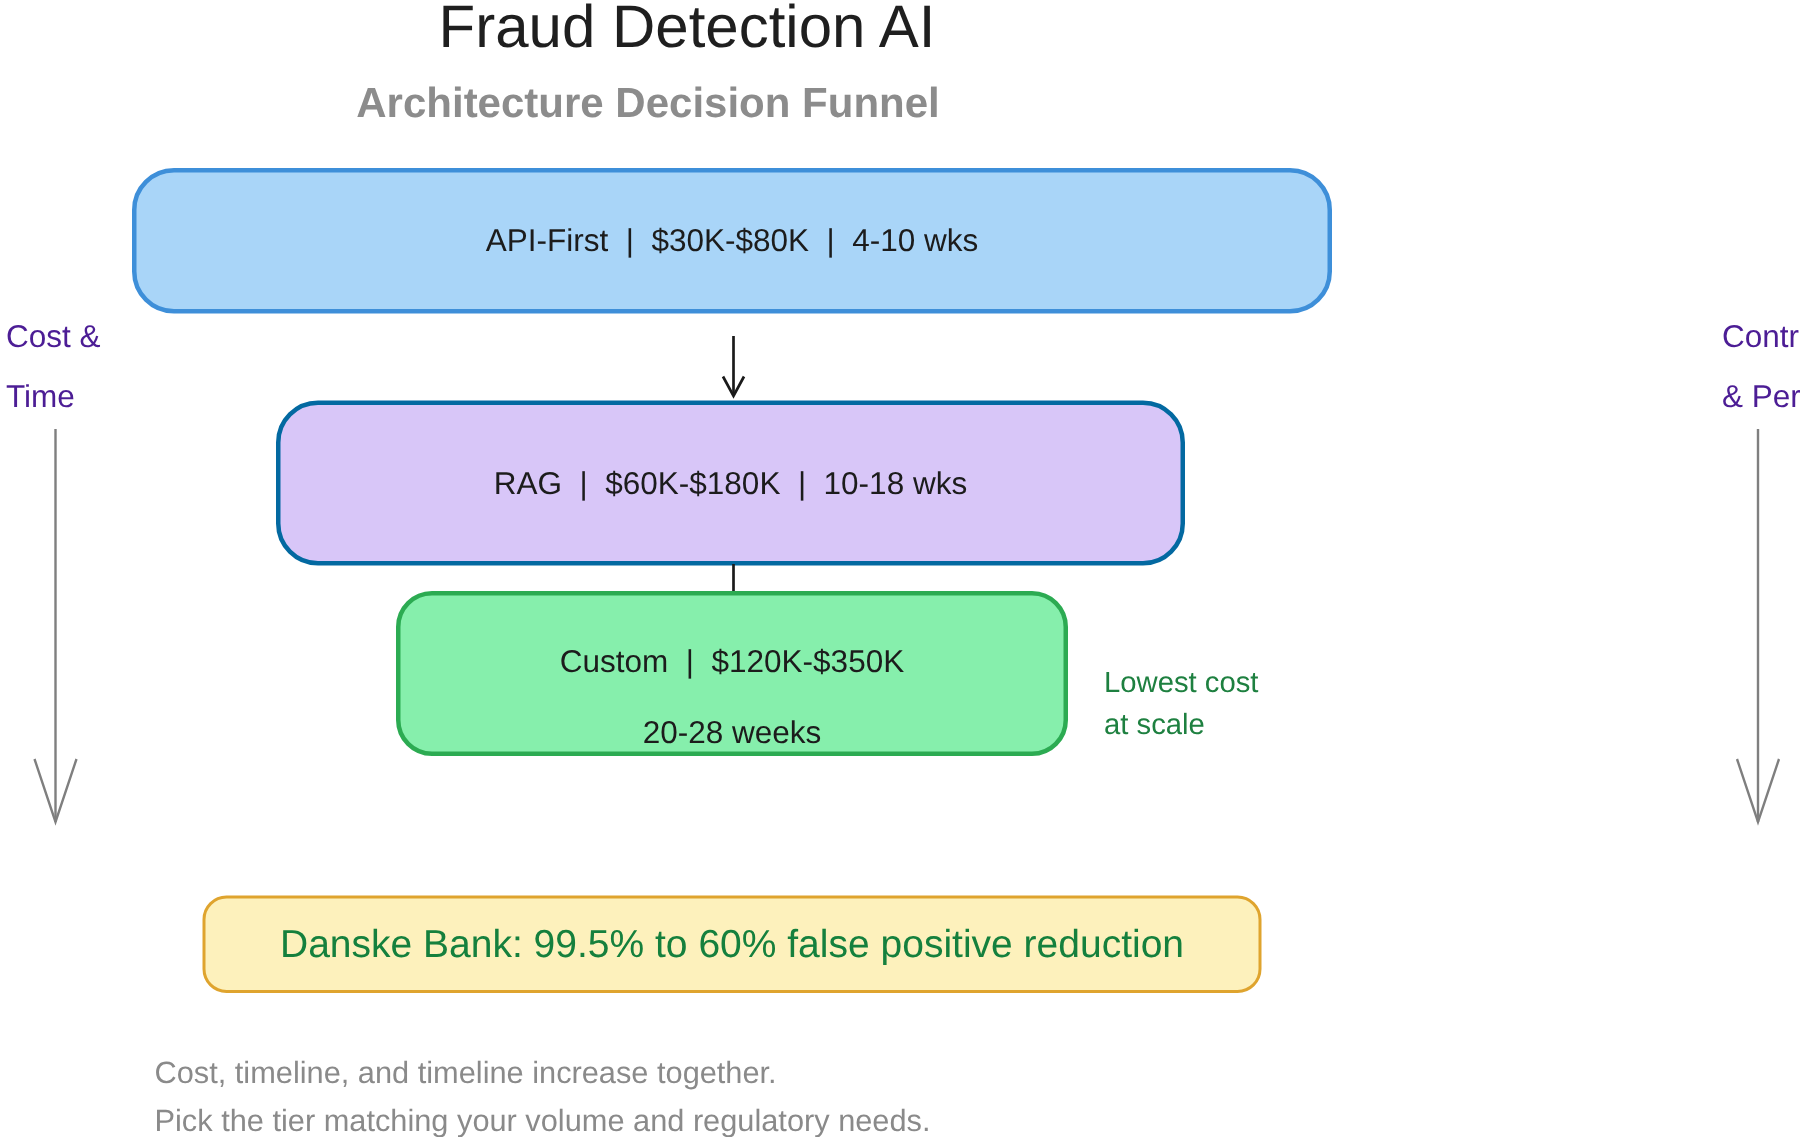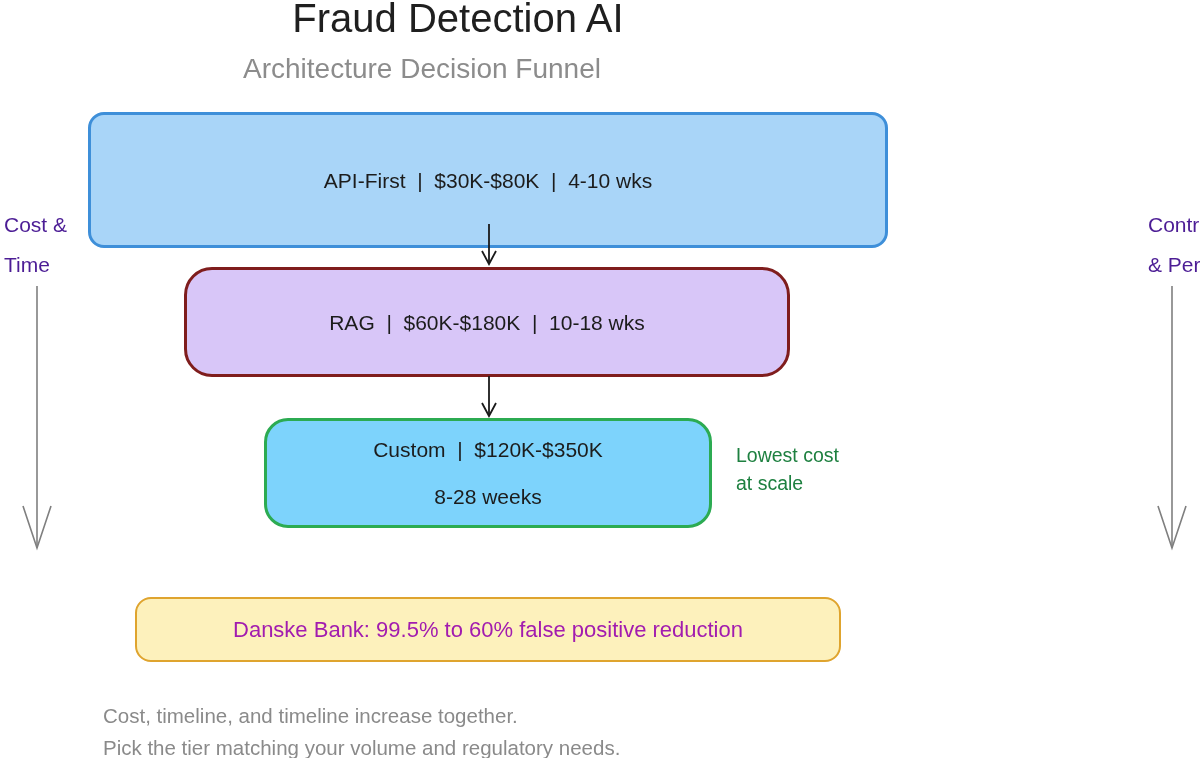--- a/index.html
+++ b/index.html
@@ -17,60 +17,61 @@
   .title {
     left: 458px; top: -6px;
     transform: translateX(-50%);
     font-size: 40px;
     line-height: 48px;
     font-weight: 500;
     color: #1f1f1f;
     white-space: nowrap;
   }
   .subtitle {
-    left: 422px; top: 52px;
+    left: 432px; top: 52px;
     transform: translateX(-50%);
     font-size: 28px;
     line-height: 34px;
-    font-weight: 400;
+    font-weight: 700;
     color: #8c8c8c;
     white-space: nowrap;
   }
 
   .tier {
     display: flex;
     flex-direction: column;
     align-items: center;
     justify-content: center;
     text-align: center;
   }
   .tier-label {
     font-size: 21px;
     line-height: 25px;
     color: #1c1c1c;
     white-space: pre;
   }
   .tier-blue {
-    left: 88px; top: 112px; width: 800px; height: 136px;
+    left: 88px; top: 112px; width: 800px; height: 97px;
     background: #a9d5f8;
     border: 3px solid #3e8fd9;
-    border-radius: 16px;
+    border-radius: 28px;
   }
   .tier-purple {
     left: 184px; top: 267px; width: 606px; height: 110px;
     background: #d8c6f8;
-    border: 3px solid #7f1d1d;
+    border: 3px solid #0369a1;
     border-radius: 28px;
   }
   .tier-green {
-    left: 264px; top: 418px; width: 448px; height: 110px;
-    background: #7dd3fc;
+    left: 264px; top: 394px; width: 448px; height: 110px;
+    background: #86efac;
     border: 3px solid #2cab52;
     border-radius: 24px;
     gap: 22px;
+    justify-content: flex-end;
   }
 
   .annotation {
     font-size: 19.5px;
     line-height: 28px;
     font-weight: 400;
     white-space: nowrap;
   }
   .annotation-blue   { left: 919px; top: 141px; color: #2563eb; }
   .annotation-purple { left: 817px; top: 292px; color: #7a2dd1; }
@@ -88,22 +89,22 @@
   .callout {
     left: 135px; top: 597px; width: 706px; height: 65px;
     background: #fdf1bc;
     border: 2px solid #dfa42e;
     border-radius: 16px;
     display: flex;
     align-items: center;
     justify-content: center;
   }
   .callout-text {
-    font-size: 22px;
-    color: #a21caf;
+    font-size: 26px;
+    color: #15803d;
     white-space: nowrap;
   }
 
   .footer {
     left: 103px; top: 700px;
     font-size: 20.5px;
     line-height: 31.5px;
     color: #8a8a8a;
     white-space: nowrap;
   }
@@ -149,21 +150,21 @@
     <div class="tier-label">RAG  |  $60K-$180K  |  10-18 wks</div>
   </div>
 
   <svg class="abs" style="left:478px; top:376px;" width="22" height="42" viewBox="0 0 22 42">
     <line x1="11" y1="0" x2="11" y2="40" stroke="#1a1a1a" stroke-width="1.8"></line>
     <polyline points="4,27 11,40 18,27" fill="none" stroke="#1a1a1a" stroke-width="1.8"></polyline>
   </svg>
 
   <div class="abs tier tier-green">
     <div class="tier-label">Custom  |  $120K-$350K</div>
-    <div class="tier-label">8-28 weeks</div>
+    <div class="tier-label">20-28 weeks</div>
   </div>
   <div class="abs annotation annotation-green">
     <div>Lowest cost</div>
     <div>at scale</div>
   </div>
 
   <div class="abs callout">
     <div class="callout-text">Danske Bank: 99.5% to 60% false positive reduction</div>
   </div>
 

